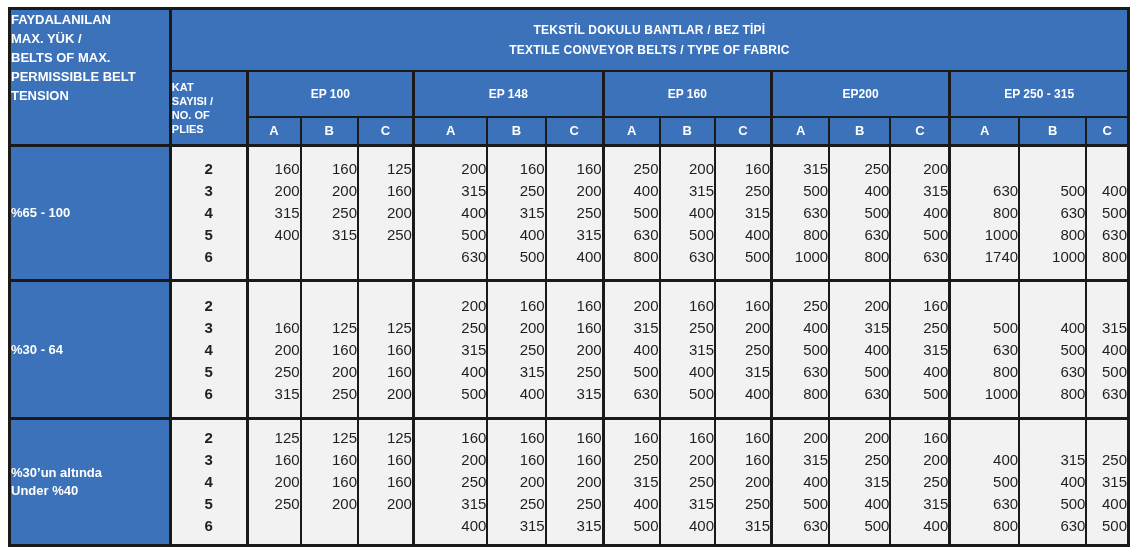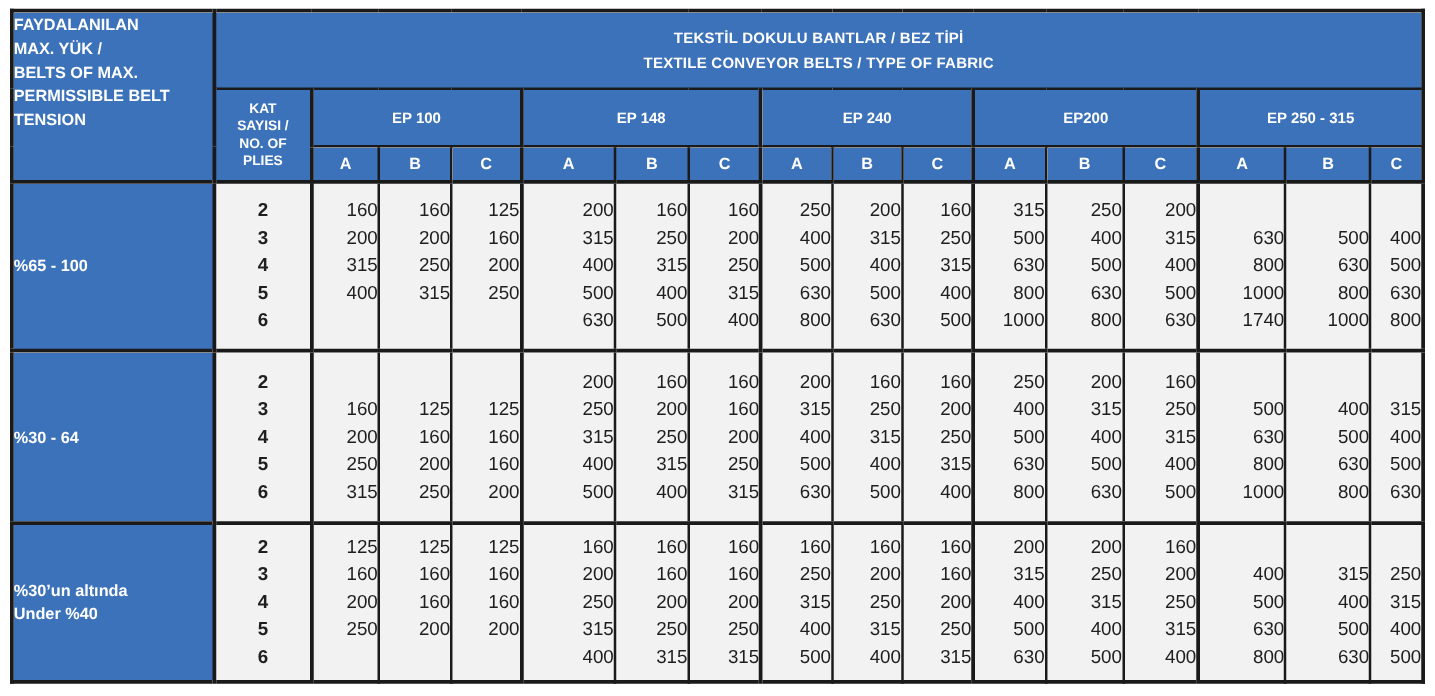--- a/index.html
+++ b/index.html
@@ -5,21 +5,21 @@
   html, body {
     margin: 0; padding: 0;
     width: 1148px; height: 557px;
     background: #ffffff;
     font-family: "Liberation Sans", sans-serif;
     overflow: hidden;
   }
   table.belt {
     border-collapse: collapse;
     table-layout: fixed;
-    margin: 7px 8px 0 8px;
+    margin: 7px 18px 0 8px;
     border: 3px solid #1a1a1a;
   }
   table.belt td, table.belt th {
     border: 2px solid #1a1a1a;
     padding: 0;
     overflow: hidden;
   }
   .blue { background: #3c72b9; color: #ffffff; }
   .grey { background: #f2f2f2; color: #1f1f1f; }
   
@@ -40,21 +40,21 @@
     line-height: 19px;
     white-space: nowrap;
   }
   td.titlecell { text-align: center; vertical-align: middle; }
   .title-line {
     font-weight: bold;
     font-size: 12px;
     line-height: 20px;
     letter-spacing: 0.2px;
   }
-  td.plies-head { text-align: center; vertical-align: middle; }
+  td.plies-head { vertical-align: middle; }
   .plies-head-line {
     font-weight: bold;
     font-size: 11px;
     line-height: 14px;
   }
   th.group {
     font-weight: bold;
     font-size: 12px;
     text-align: center;
     vertical-align: middle;
@@ -126,21 +126,21 @@
     </tr>
     <tr class="r2" style="height:46px">
       <td rowspan="2" class="blue plies-head gl">
         <div class="plies-head-line">KAT</div>
         <div class="plies-head-line">SAYISI /</div>
         <div class="plies-head-line">NO.  OF</div>
         <div class="plies-head-line">PLIES</div>
       </td>
       <th colspan="3" class="blue group gl">EP 100</th>
       <th colspan="3" class="blue group gl">EP 148</th>
-      <th colspan="3" class="blue group gl">EP 240</th>
+      <th colspan="3" class="blue group gl">EP 160</th>
       <th colspan="3" class="blue group gl">EP200</th>
       <th colspan="3" class="blue group gl">EP 250 - 315</th>
     </tr>
     <tr class="r3" style="height:29px">
         <th class="blue abc gl">A</th>
         <th class="blue abc">B</th>
         <th class="blue abc">C</th>
         <th class="blue abc gl">A</th>
         <th class="blue abc">B</th>
         <th class="blue abc">C</th>

